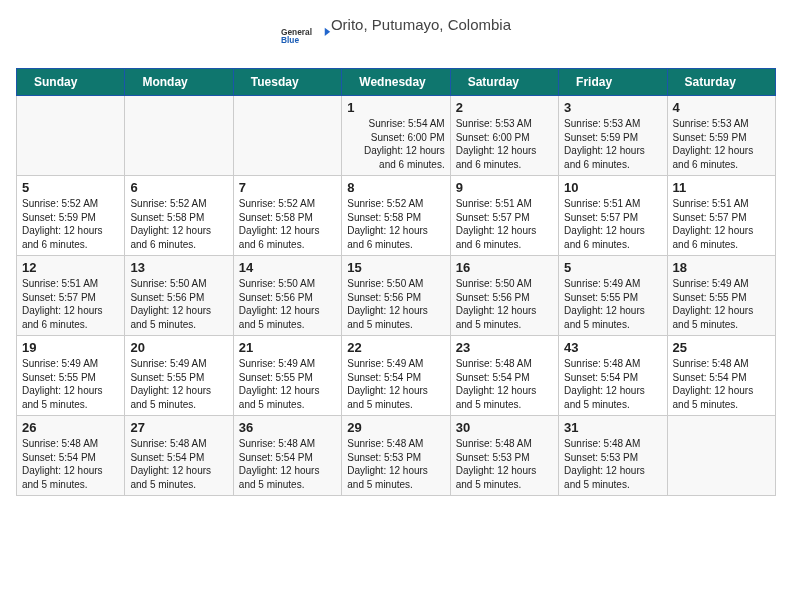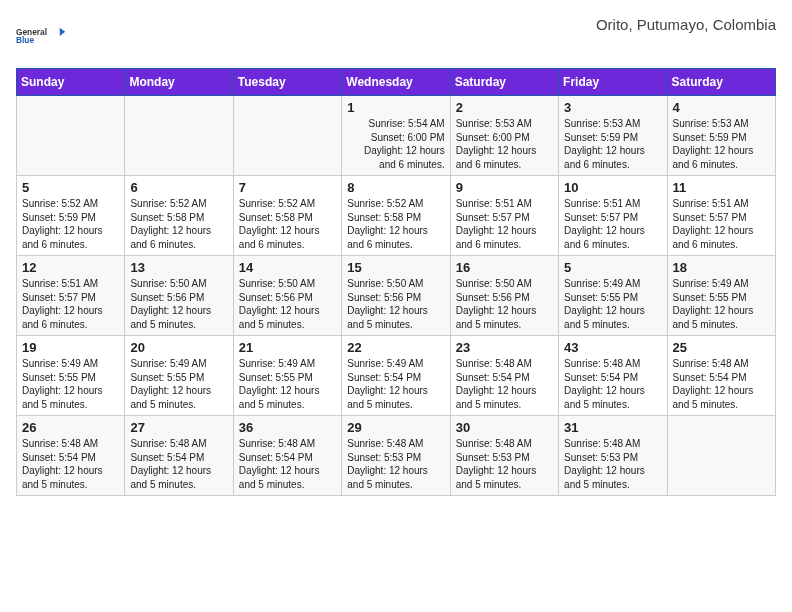--- a/index.html
+++ b/index.html
@@ -5,21 +5,21 @@
     * { box-sizing: border-box; margin: 0; padding: 0; }
     body {
       font-family: Arial, sans-serif;
       background: #fff;
       width: 792px;
       min-height: 612px;
       padding: 16px;
     }
     .header-area {
       display: flex;
-      justify-content: space-between;
+      justify-content: center;
       align-items: flex-start;
       margin-bottom: 12px;
     }
     .logo {
       display: flex;
       align-items: center;
       gap: 4px;
     }
     .title-area {
       text-align: right;
@@ -32,25 +32,25 @@
     .subtitle {
       font-size: 15px;
       color: #444;
     }
     table {
       width: 100%;
       border-collapse: collapse;
       table-layout: fixed;
     }
     thead tr th {
-      background-color: #6d28d9;
+      background-color: #0f766e;
       color: #fff;
       font-size: 12px;
       font-weight: bold;
-      padding: 6px 4px;
+      padding: 6px 17px;
       text-align: left;
       border: 1px solid #1a55aa;
     }
     tbody tr td {
       border: 1px solid #ccc;
       vertical-align: top;
       padding: 4px 5px;
       font-size: 10px;
       color: #222;
       height: 80px;

